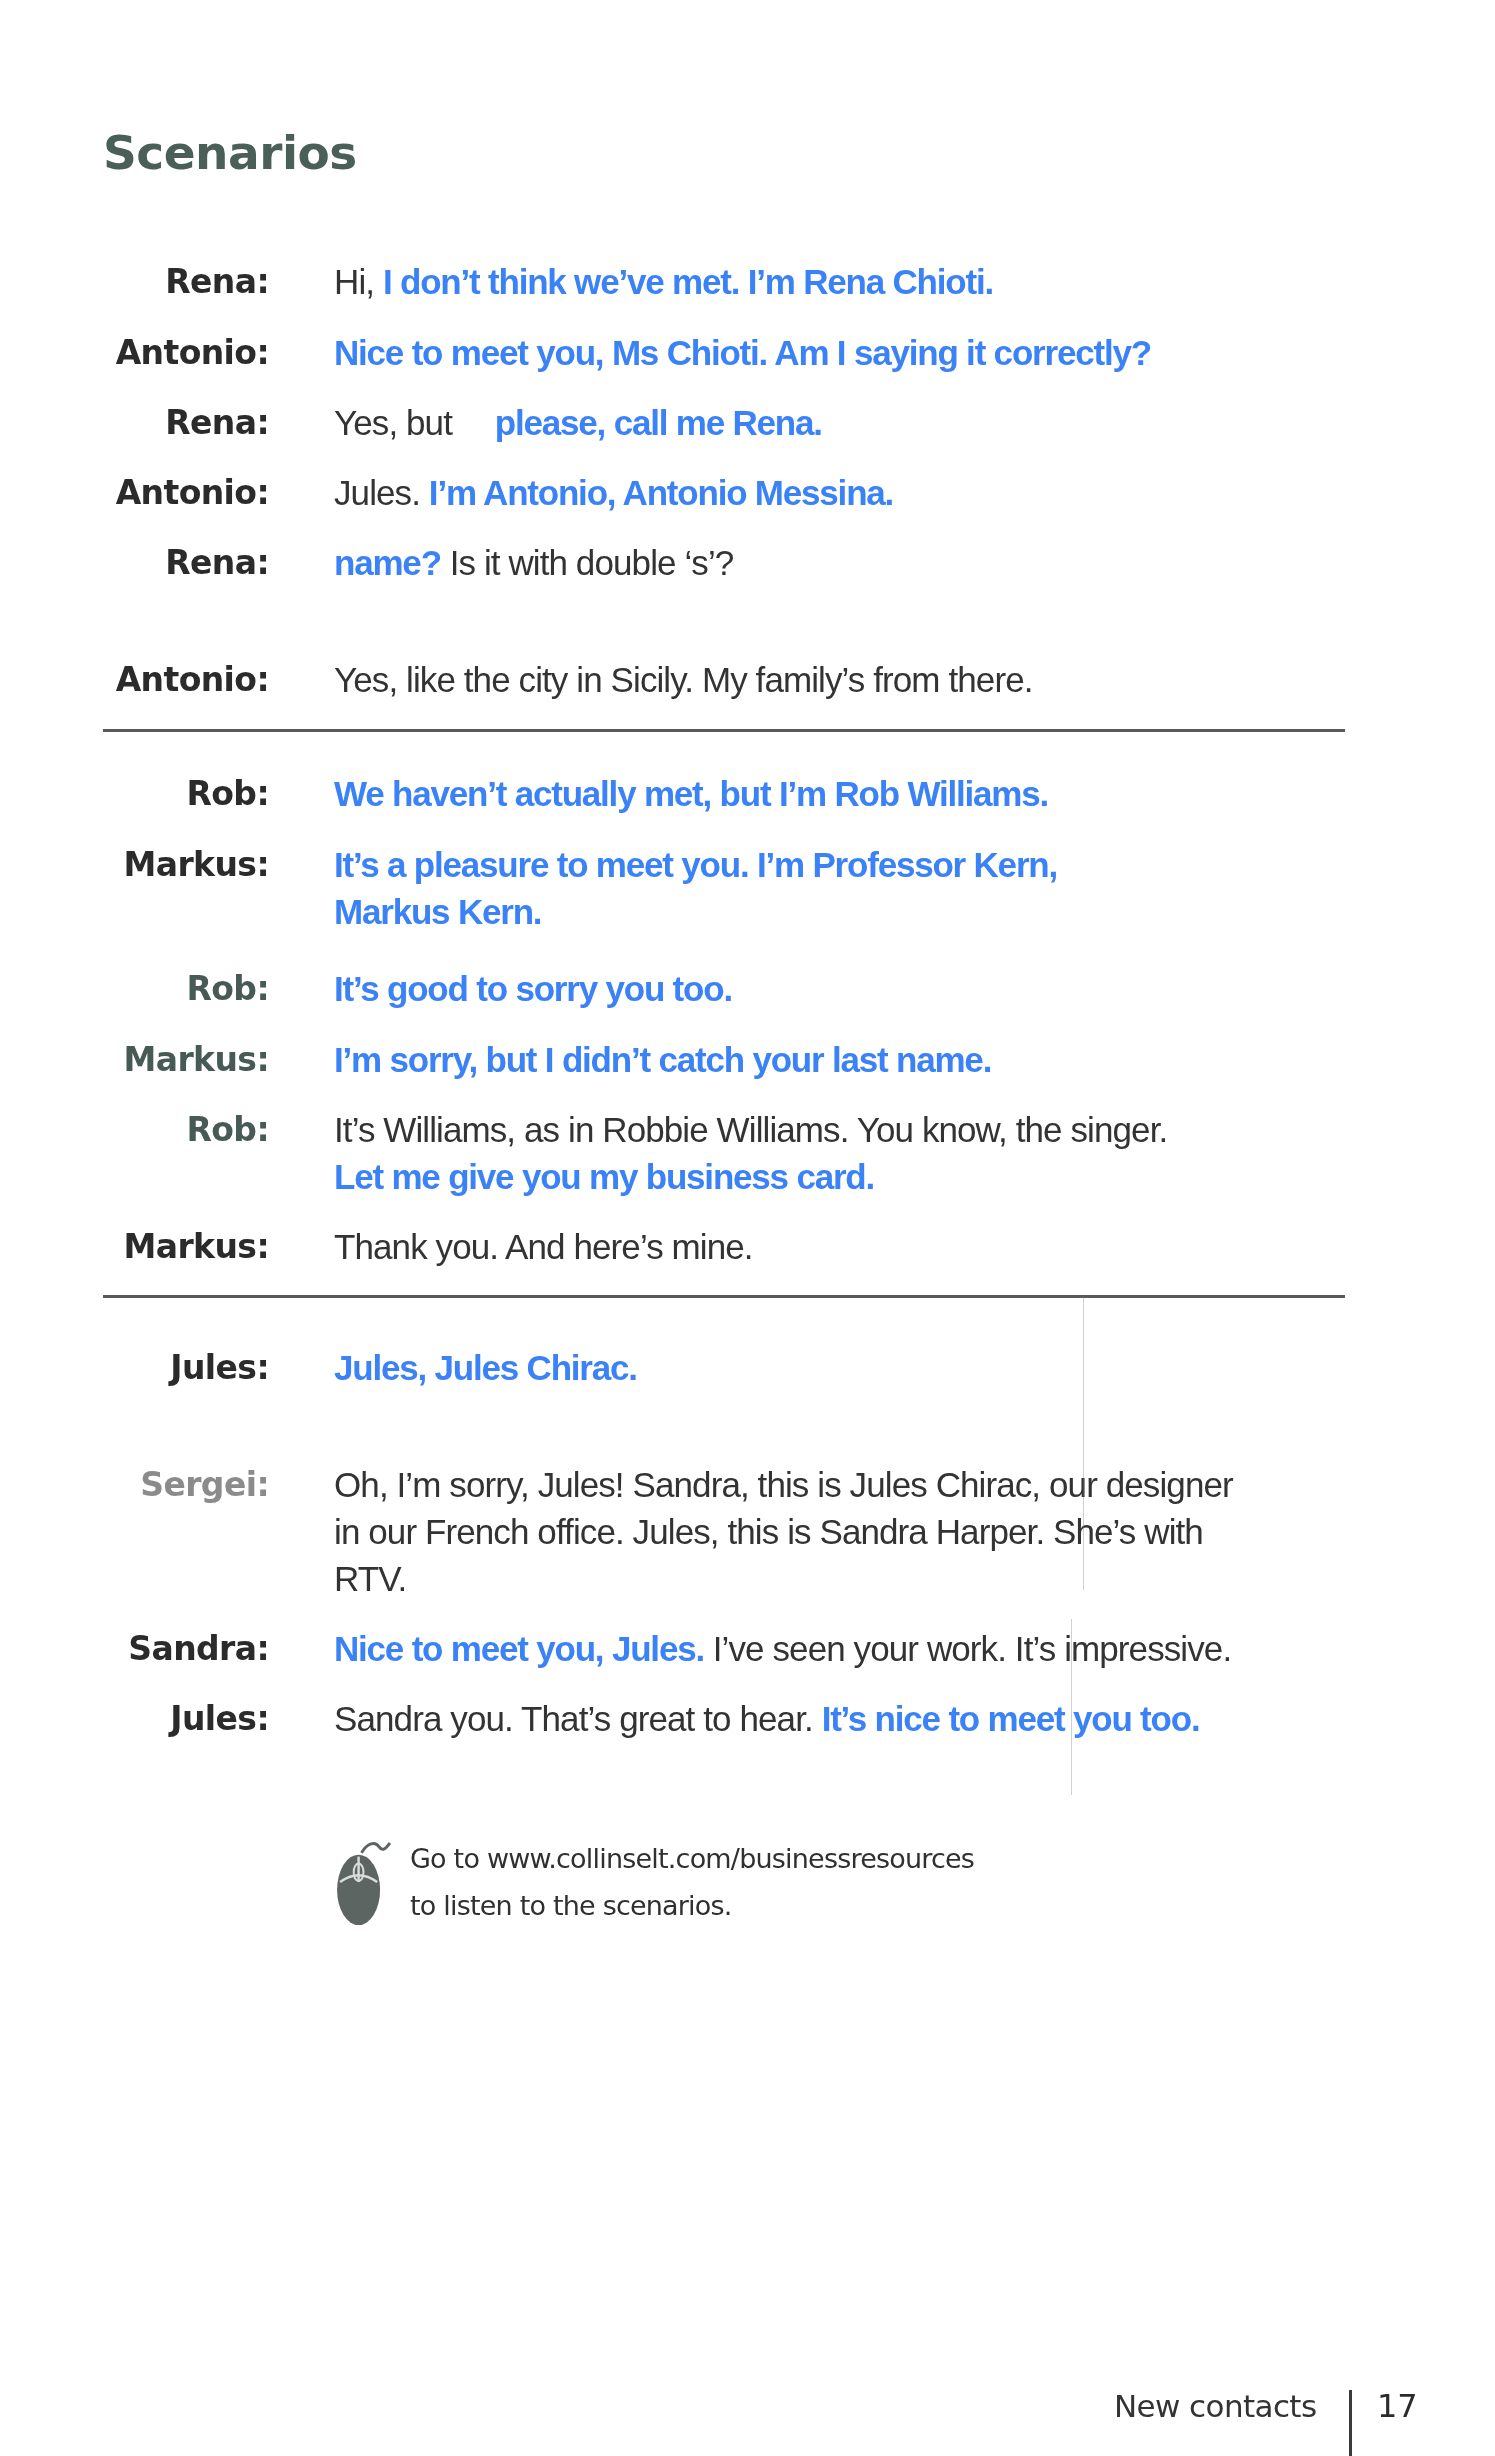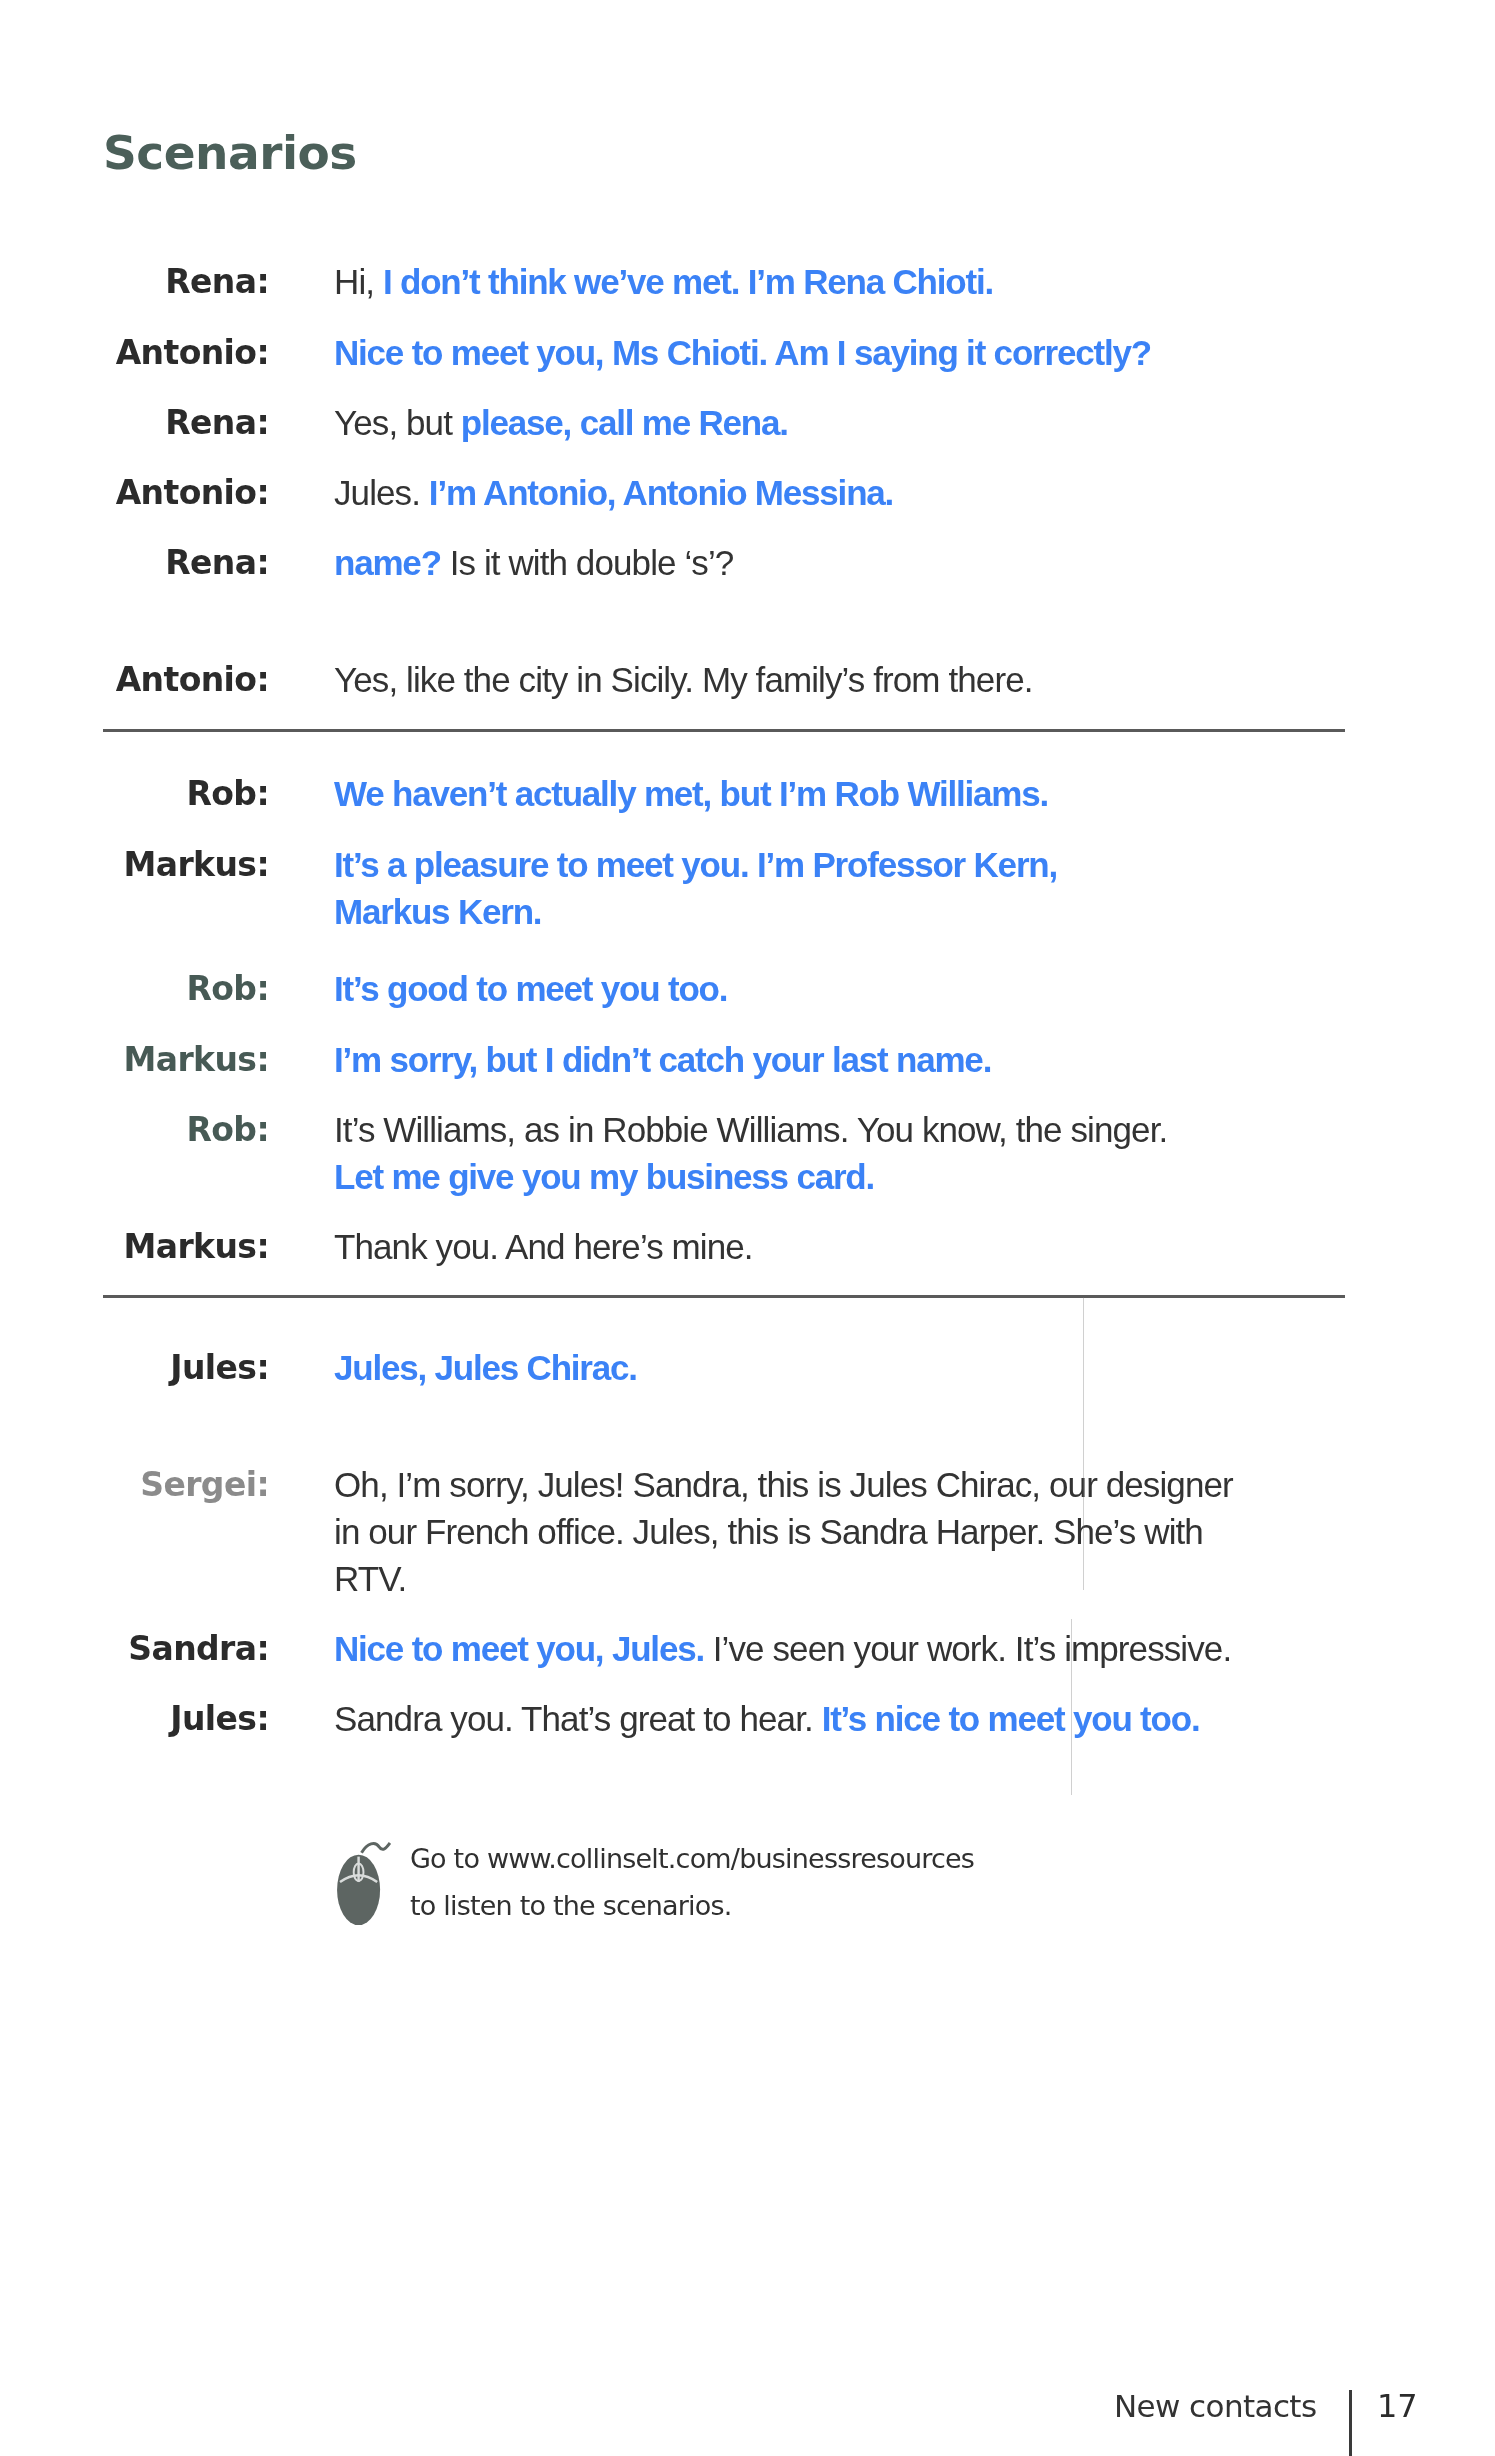--- a/index.html
+++ b/index.html
@@ -148,21 +148,21 @@
       </div>
       <div class="row" style="top: 329px;">
         <div class="speaker">Antonio:</div>
         <div class="speech">
           <span class="line"><span class="seg-bold" style="white-space: pre;">Nice to meet you, Ms Chioti. Am I saying it correctly?</span></span>
         </div>
       </div>
       <div class="row" style="top: 399px;">
         <div class="speaker">Rena:</div>
         <div class="speech">
-          <span class="line"><span class="seg-reg" style="white-space: pre;">Yes, but </span><span class="seg-bold" style="white-space: pre;">please, call me Rena.</span></span>
+          <span class="line"><span class="seg-reg" style="white-space: pre;">Yes, but </span><span class="seg-bold" style="white-space: pre; margin-left: 34px;">please, call me Rena.</span></span>
         </div>
       </div>
       <div class="row" style="top: 469px;">
         <div class="speaker">Antonio:</div>
         <div class="speech">
           <span class="line"><span class="seg-reg" style="white-space: pre;">Jules. </span><span class="seg-bold" style="white-space: pre;">I’m Antonio, Antonio Messina.</span></span>
         </div>
       </div>
       <div class="row" style="top: 539px;">
         <div class="speaker">Rena:</div>
@@ -187,21 +187,21 @@
       <div class="row" style="top: 841px;">
         <div class="speaker">Markus:</div>
         <div class="speech">
           <span class="line"><span class="seg-bold" style="white-space: pre;">It’s a pleasure to meet you. I’m Professor Kern,</span></span>
           <span class="line"><span class="seg-bold" style="white-space: pre;">Markus Kern.</span></span>
         </div>
       </div>
       <div class="row" style="top: 965px;">
         <div class="speaker green">Rob:</div>
         <div class="speech">
-          <span class="line"><span class="seg-bold" style="white-space: pre;">It’s good to meet you too.</span></span>
+          <span class="line"><span class="seg-bold" style="white-space: pre;">It’s good to sorry you too.</span></span>
         </div>
       </div>
       <div class="row" style="top: 1036px;">
         <div class="speaker green">Markus:</div>
         <div class="speech">
           <span class="line"><span class="seg-bold" style="white-space: pre;">I’m sorry, but I didn’t catch your last name.</span></span>
         </div>
       </div>
       <div class="row" style="top: 1106px;">
         <div class="speaker green">Rob:</div>

